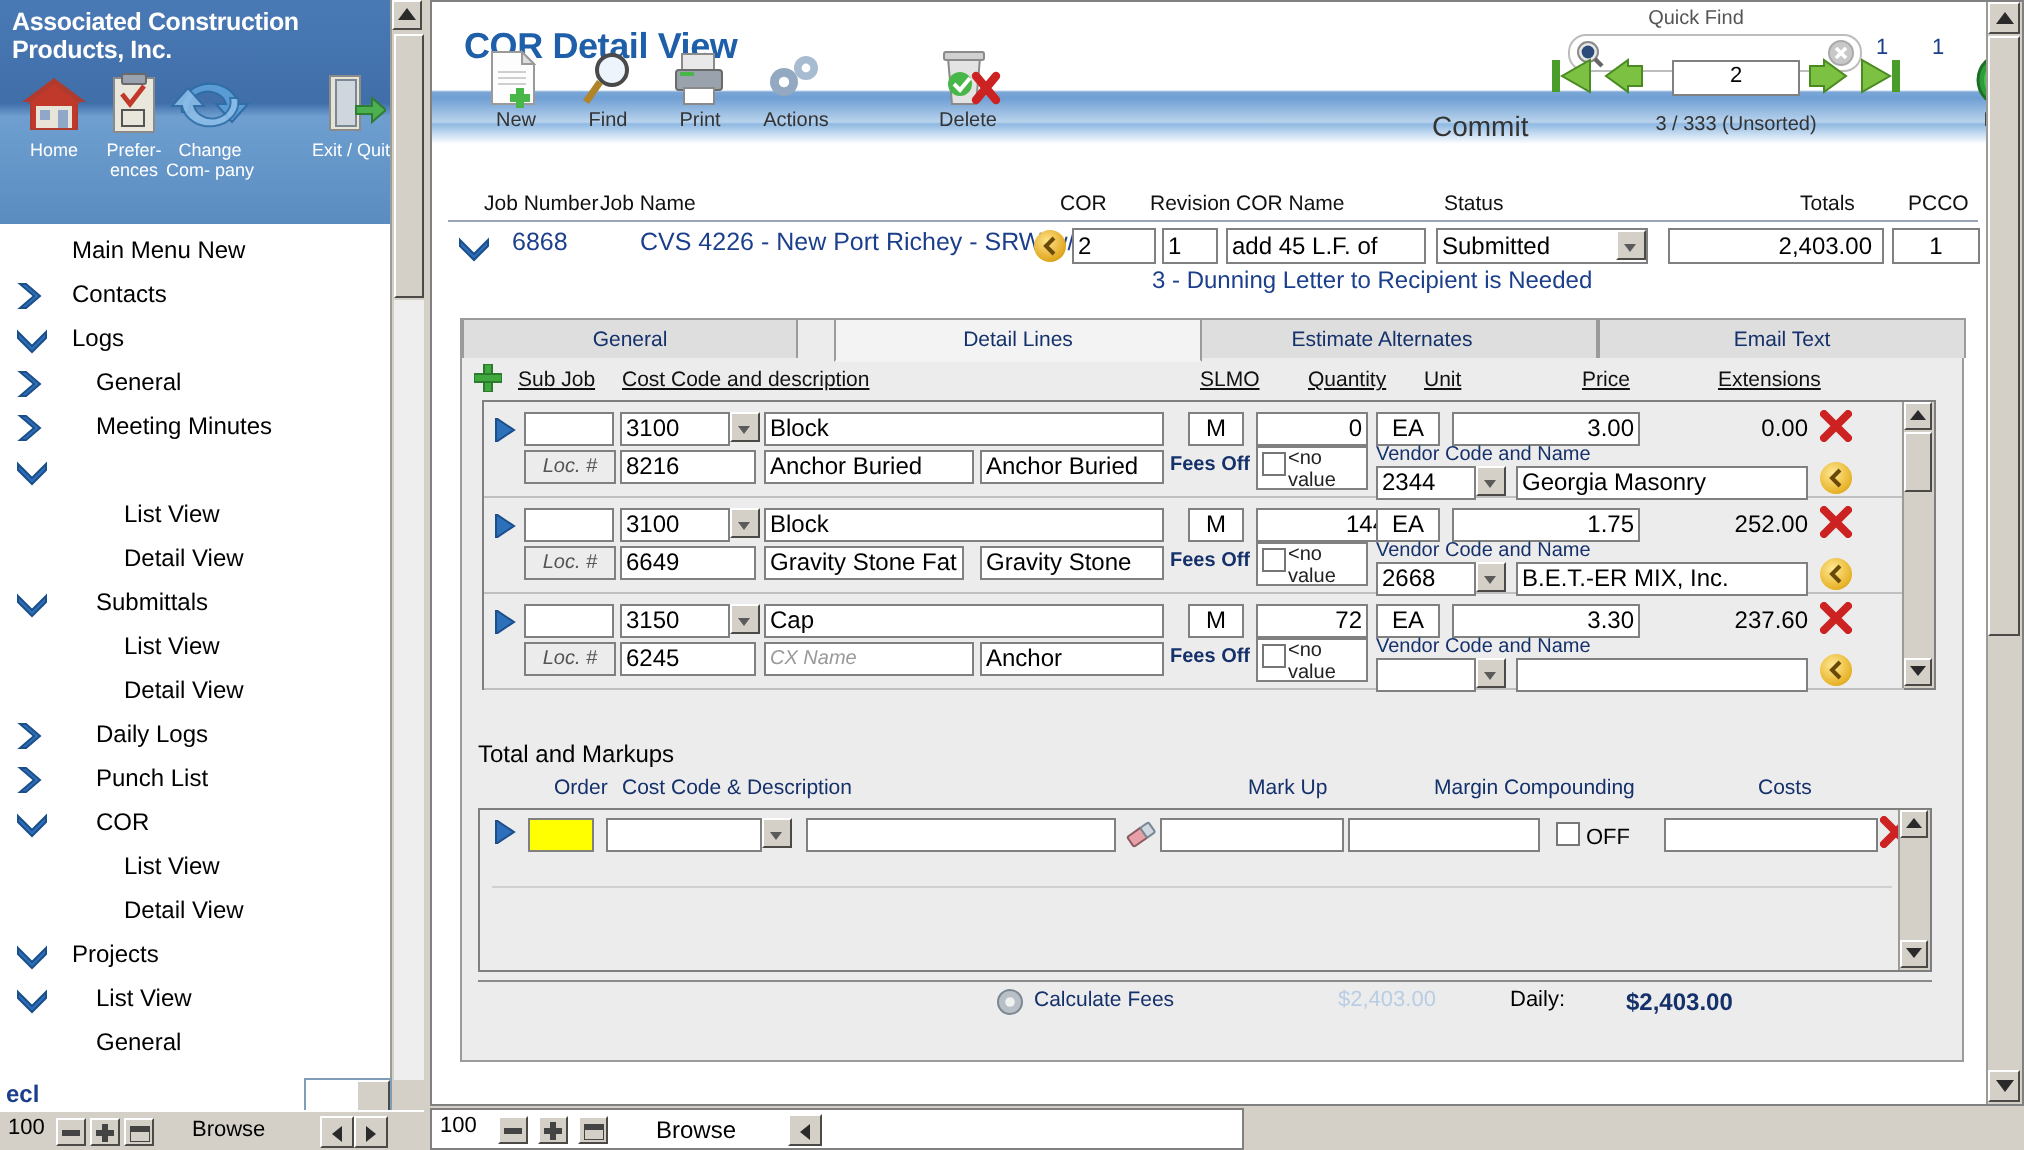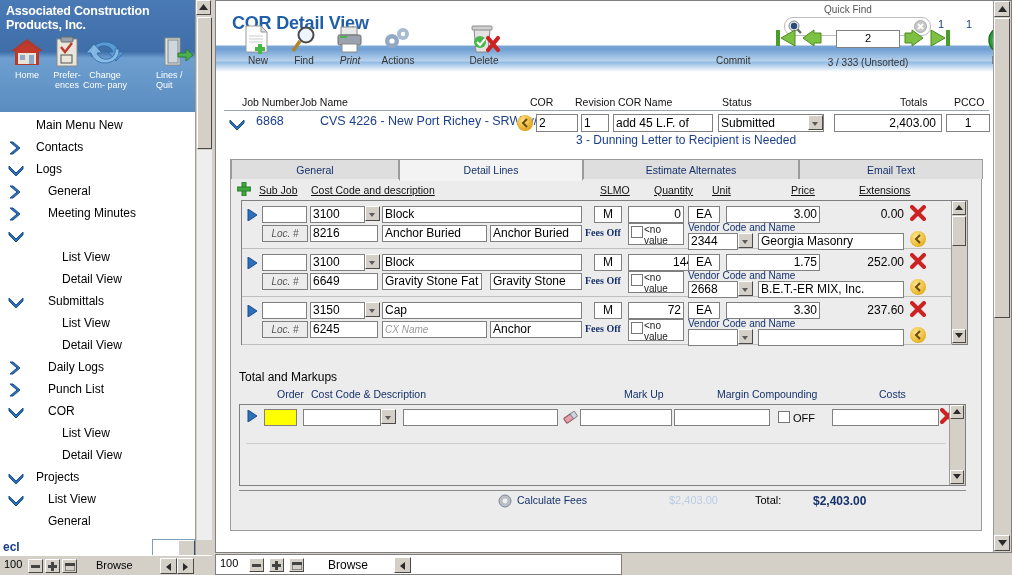--- a/index.html
+++ b/index.html
@@ -67,24 +67,24 @@
   .qf-num1{position:absolute;left:722px;top:17px;color:#1b3f8b;font-size:11px;}
   .qf-num2{position:absolute;left:750px;top:17px;color:#1b3f8b;font-size:11px;}
 
   .toolbar{position:relative;height:52px;background:
       linear-gradient(to bottom,#ffffff 0px,#ffffff 6px,#7ba7d7 7px,#6f9fd4 10px,#b9d3ec 22px,#8fb9e2 23px,#ffffff 33px,#ffffff 52px);
   }
   .tbitem{position:absolute;top:-14px;text-align:center;font-size:10px;color:#333;width:52px;}
   .tbitem .gl{display:block;height:30px;}
   .tb-new{left:16px;}
   .tb-find{left:62px;}
-  .tb-print{left:108px;font-style:italic;}
+  .tb-print{left:108px;}
   .tb-actions{left:152px;width:60px;}
   .tb-delete{left:242px;}
-  .tb-commit{position:absolute;left:500px;top:16px;font-size:10px;color:#333;}
+  .tb-commit{position:absolute;left:500px;top:16px;font-size:14px;color:#333;}
   .navarrows{position:absolute;left:560px;top:-12px;width:190px;height:30px;}
   .navarrows .recbox{position:absolute;left:60px;top:3px;width:62px;height:16px;border:1px solid #808080;background:#fff;text-align:center;font-size:11px;line-height:15px;}
   .recinfo{position:absolute;left:552px;top:18px;width:200px;text-align:center;font-size:10px;color:#333;}
   .tb-help{position:absolute;left:764px;top:-14px;width:44px;text-align:center;font-size:10px;color:#333;}
   .tb-help .gl{display:block;height:30px;}
 
   .mainscroll{position:absolute;right:0;top:0;width:17px;height:551px;background:#d4d0c8;border-left:1px solid #9d9b95;}
   .msbtn{position:absolute;left:0;width:16px;height:16px;background:#d4d0c8;border:1px solid #fff;border-right-color:#4b4a46;border-bottom-color:#4b4a46;box-sizing:border-box;}
   .msthumb{position:absolute;left:0;top:17px;width:16px;height:300px;background:#d4d0c8;border:1px solid #fff;border-right-color:#4b4a46;border-bottom-color:#4b4a46;box-sizing:border-box;}
 
@@ -115,21 +115,21 @@
   .growwrap{position:absolute;left:0;top:0;width:710px;}
   .grow{position:relative;height:47px;border-bottom:1px solid #bfbfbf;}
   .grow .tri{position:absolute;left:4px;top:8px;}
   .cell{position:absolute;border:1px solid #808080;background:#fff;box-sizing:border-box;height:17px;font-size:12px;line-height:15px;padding:0 2px;white-space:nowrap;overflow:hidden;}
   .cell.num{text-align:right;}
   .cell.ctr{text-align:center;}
   .cell.ro{background:#ececec;color:#555;font-style:italic;font-size:10px;}
   .cell.ph{color:#999;font-style:italic;font-size:10px;}
   .ddarrow{position:absolute;width:15px;height:15px;background:#d4d0c8;border:1px solid #fff;border-right-color:#4b4a46;border-bottom-color:#4b4a46;box-sizing:border-box;}
   .ddarrow:after{content:"";position:absolute;left:3px;top:6px;border-left:3.5px solid transparent;border-right:3.5px solid transparent;border-top:4px solid #5a5a5a;}
-  .feesoff{position:absolute;font-size:10px;color:#15316b;font-weight:bold;font-family:Liberation Serif, serif;}
+  .feesoff{position:absolute;font-size:10px;color:#15316b;font-weight:bold;}
   .novalbox{position:absolute;border:1px solid #808080;background:#fff;box-sizing:border-box;}
   .novalbox .ck{position:absolute;left:2px;top:2px;width:10px;height:10px;border:1px solid #767676;background:#fff;}
   .novalbox .tx{position:absolute;left:15px;top:0px;font-size:10px;color:#222;}
   .extval{position:absolute;text-align:right;font-size:12px;}
   .vlabel{position:absolute;font-size:10px;color:#15316b;}
   .delx{position:absolute;width:15px;height:15px;}
   .backbtn{position:absolute;width:16px;height:16px;border-radius:8px;
       background:radial-gradient(circle at 40% 35%,#ffe894,#e8b42a 68%,#b8860b 100%);}
   .gridscroll{position:absolute;right:0;top:0;width:15px;height:143px;background:#d4d0c8;border-left:1px solid #9d9b95;}
   .gsbtn{position:absolute;left:0;width:14px;height:14px;background:#d4d0c8;border:1px solid #fff;border-right-color:#4b4a46;border-bottom-color:#4b4a46;box-sizing:border-box;}
@@ -207,21 +207,21 @@
         </div>
 
         <div class="nicon ni-exit">
           <span class="gl">
             <svg width="32" height="32" viewBox="0 0 32 32">
               <rect x="4" y="2" width="15" height="27" fill="#e6e3d8" stroke="#8a8a8a"></rect>
               <rect x="7" y="4" width="10" height="23" fill="#cfd6de" stroke="#7b8894"></rect>
               <path d="M17 17 l8 0 l0 -4 l7 6 l-7 6 l0 -4 l-8 0 z" fill="#4caf50" stroke="#2e7d32"></path>
             </svg>
           </span>
-          <span>Lines /</span>
+          <span>Exit /</span>
           <span>Quit</span>
         </div>
 
       </div>
     </div>
 
     <div class="navscroll">
       <div class="nsbtn">
         <svg width="9" height="7" viewBox="0 0 9 7" style="position:absolute;left:2px;top:3px">
           <polygon points="4.5,0 9,6 0,6" fill="#2a2a2a"></polygon>
@@ -537,21 +537,21 @@
       <div class="fld num" style="left:618px;top:21px;width:108px;text-align:right;padding-right:5px">2,403.00</div>
       <div class="fld ctr" style="left:730px;top:21px;width:44px;text-align:center">1</div>
       <div class="dunning">3 - Dunning Letter to Recipient is Needed</div>
     </div>
 
     <div class="panel">
       <div class="tabs">
         <div class="tab" style="left:0;width:168px">
           <span>General</span>
         </div>
-        <div class="tab active" style="left:168px;width:184px">
+        <div class="tab active" style="left:186px;width:184px">
           <span>Detail Lines</span>
         </div>
         <div class="tab" style="left:352px;width:216px">
           <span>Estimate Alternates</span>
         </div>
         <div class="tab" style="left:568px;width:184px">
           <span>Email Text</span>
         </div>
       </div>
 
@@ -774,21 +774,21 @@
 
         <div class="calcrow">
           <span class="calcgear">
             <svg width="16" height="16" viewBox="0 0 16 16">
               <circle cx="8" cy="8" r="6" fill="#b9bfc7" stroke="#7b8894"></circle>
               <circle cx="8" cy="8" r="2.4" fill="#f0f0f0"></circle>
             </svg>
           </span>
           <span class="calcfees">Calculate Fees</span>
           <span class="faintamt">$2,403.00</span>
-          <span class="totallbl">Total:</span>
+          <span class="totallbl">Daily:</span>
           <span class="totalval">$2,403.00</span>
         </div>
 
       </div>
     </div>
 
     <div class="mainscroll">
       <span class="msbtn" style="top:0">
         <svg width="9" height="7" viewBox="0 0 9 7" style="position:absolute;left:3px;top:4px">
             <polygon points="4.5,0 9,6 0,6" fill="#2a2a2a"></polygon>

